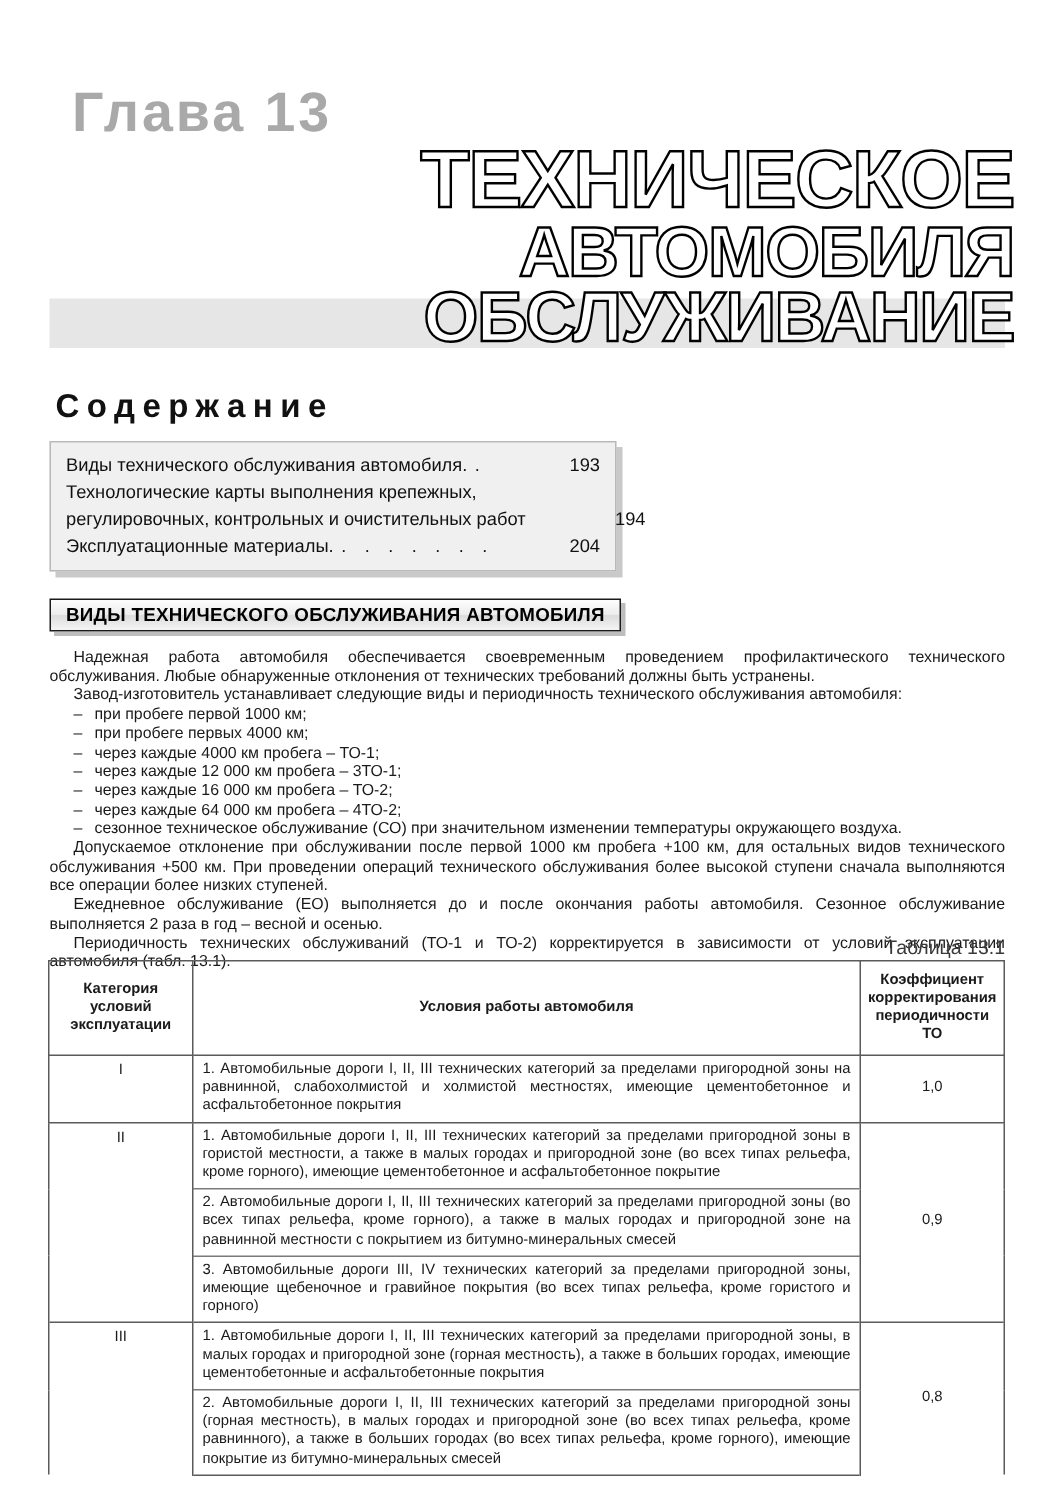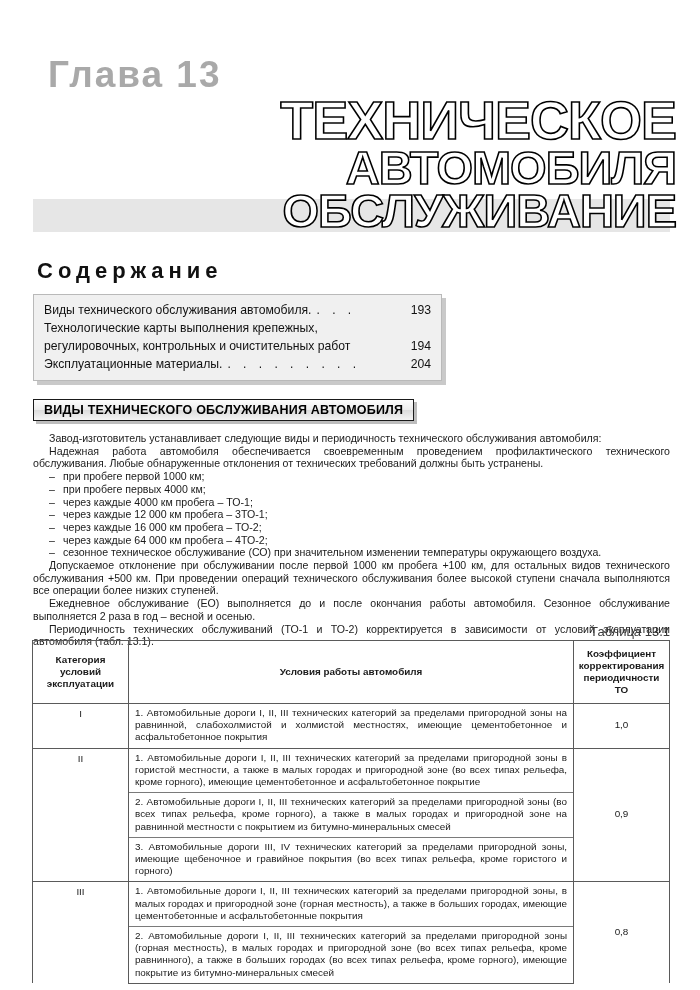--- a/index.html
+++ b/index.html
@@ -70,21 +70,21 @@
     top: 258px;
     font-size: 22px;
     font-weight: bold;
     letter-spacing: 5px;
     color: #111;
   }
   .toc-box {
     position: absolute;
     left: 33px;
     top: 294px;
-    width: 409px;
+    width: 378px;
     background: #f0f0f0;
     border: 1px solid #b9b9b9;
     box-shadow: 4px 4px 0 0 #c9c9c9;
     padding: 6px 10px 7px 10px;
     box-sizing: border-box;
   }
   .toc-row {
     display: flex;
     align-items: baseline;
     font-size: 12.2px;
@@ -252,22 +252,22 @@
   <div class="toc-row">
     <span class="txt">Эксплуатационные материалы.</span>
     <span class="dots">. . . . . . . . . . . . . . . . . . . . . . . . . . . . . . . . . . . . . . . . . . . . . . . .</span>
     <span class="pg">204</span>
   </div>
 </div>
 
 <div class="section-bar">ВИДЫ ТЕХНИЧЕСКОГО ОБСЛУЖИВАНИЯ АВТОМОБИЛЯ</div>
 
 <div class="body-text">
+  <p>Надежная работа автомобиля обеспечивается своевременным проведением профилактического технического обслуживания. Любые обнаруженные отклонения от технических требований должны быть устранены.</p>
   <p>Завод-изготовитель устанавливает следующие виды и периодичность технического обслуживания автомобиля:</p>
-  <p>Надежная работа автомобиля обеспечивается своевременным проведением профилактического технического обслуживания. Любые обнаруженные отклонения от технических требований должны быть устранены.</p>
   <ul>
     <li>при пробеге первой 1000 км;</li>
     <li>при пробеге первых 4000 км;</li>
     <li>через каждые 4000 км пробега – ТО-1;</li>
     <li>через каждые 12 000 км пробега – 3ТО-1;</li>
     <li>через каждые 16 000 км пробега – ТО-2;</li>
     <li>через каждые 64 000 км пробега – 4ТО-2;</li>
     <li>сезонное техническое обслуживание (СО) при значительном изменении температуры окружающего воздуха.</li>
   </ul>
   <p>Допускаемое отклонение при обслуживании после первой 1000 км пробега +100 км, для остальных видов технического обслуживания +500 км. При проведении операций технического обслуживания более высокой ступени сначала выполняются все операции более низких ступеней.</p>

